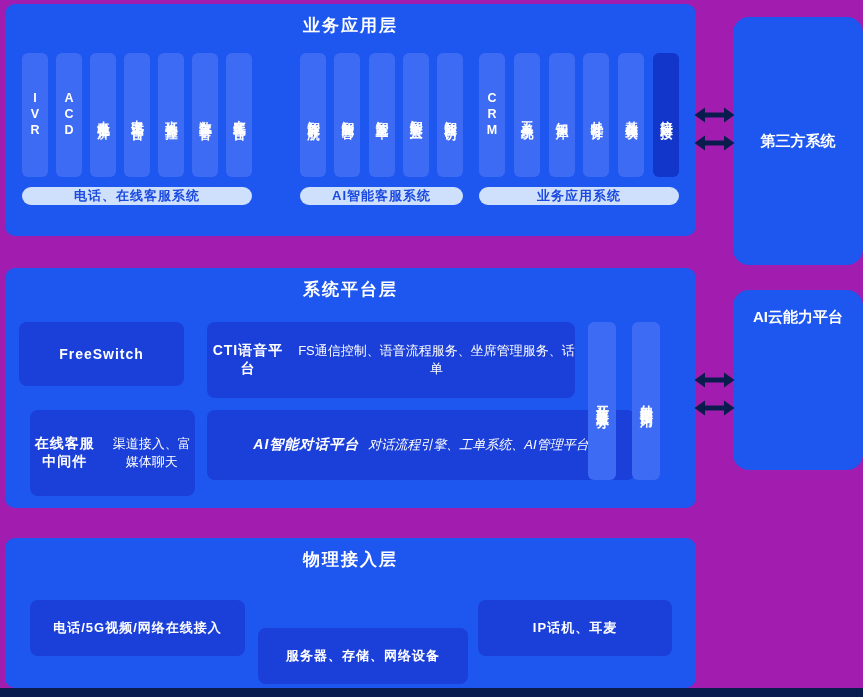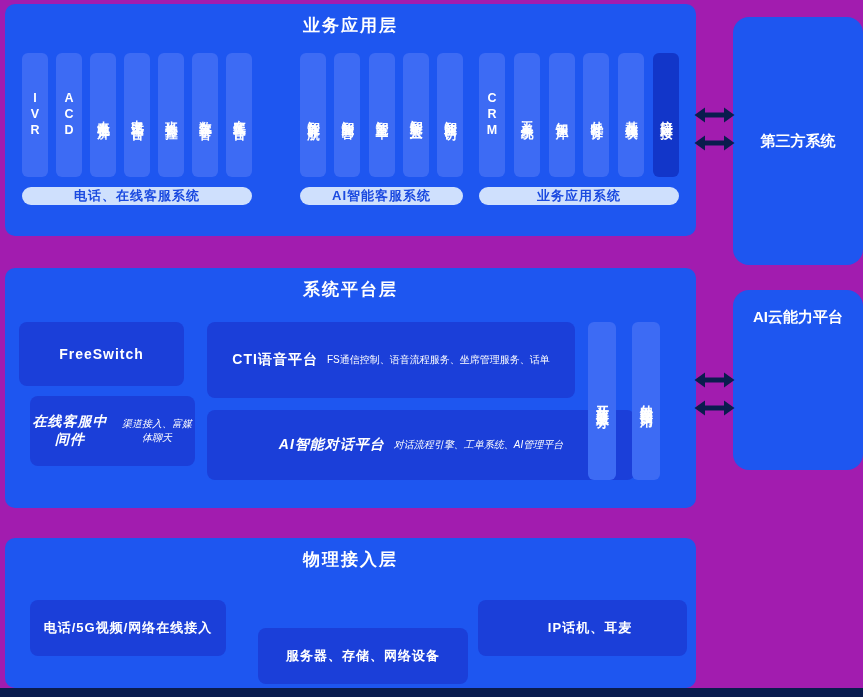--- a/index.html
+++ b/index.html
@@ -22,37 +22,37 @@
           font-size:12.5px; font-weight:bold; writing-mode:vertical-rl; text-orientation:upright;
           letter-spacing:2px; display:flex; align-items:center; justify-content:center; }
   .vcol.dark { background:#1236c9; }
   .pill { margin-top:10px; height:18px; border-radius:14px; background:#cfe0fd; color:#1b4ae0;
           font-size:13px; font-weight:bold; display:flex; align-items:center; justify-content:center; letter-spacing:1px; }
 
   
   .pbox { position:absolute; background:#1b3fd9; border-radius:8px; color:#fff; display:flex;
           align-items:center; justify-content:center; gap:9px; text-align:center; }
   .ptitle { font-size:14px; font-weight:bold; letter-spacing:1px; }
-  .psub   { font-size:10px; }
+  .psub   { font-size:13px; }
   .box-freeswitch { left:14px;  top:54px;  width:165px; height:64px; }
   .box-cti        { left:202px; top:54px;  width:368px; height:76px; }
-  .box-middleware { left:25px;  top:128px; width:165px; height:70px;font-style:italic; }
+  .box-middleware { left:25px;  top:142px; width:165px; height:86px; }
   .box-aidialog   { left:202px; top:142px; width:428px; height:70px;font-style:italic; }
   .vbar { position:absolute; top:54px; width:28px; height:158px; background:#3d6bf4; border-radius:6px;
           writing-mode:vertical-rl; text-orientation:upright; display:flex; align-items:center; justify-content:center;
           color:#fff; font-weight:bold; font-size:13px; letter-spacing:2px; }
   .bar-open  { left:583px; }
   .bar-outer { left:627px; }
 
   
   .phybox { position:absolute; top:62px; height:56px; background:#1b3fd9; border-radius:8px; color:#fff;
             font-weight:bold; font-size:13px; display:flex; align-items:center; justify-content:center; letter-spacing:1px; }
-  .phy1 { left:25px;  width:196px; }
+  .phy1 { left:25px;  width:215px; }
   .phy2 { left:253px; width:210px;margin-top:28px; }
-  .phy3 { left:473px; width:194px;padding-left:15px; }
+  .phy3 { left:473px; width:194px; }
 
   
   .side-box { position:absolute; left:733px; width:130px; background:#1e56f0; border-radius:16px;
               color:#fff; font-weight:bold; font-size:15px; text-align:center; box-sizing:border-box; }
   .box-third-party { top:17px;  height:248px; display:flex; align-items:center; justify-content:center; }
   .box-ai-cloud    { top:290px; height:180px; display:flex; justify-content:center; padding-top:18px; }
 
   
   .arrow { position:absolute; left:694px; width:41px; height:16px; }
   .arrow-1 { top:107px; } .arrow-2 { top:135px; }

